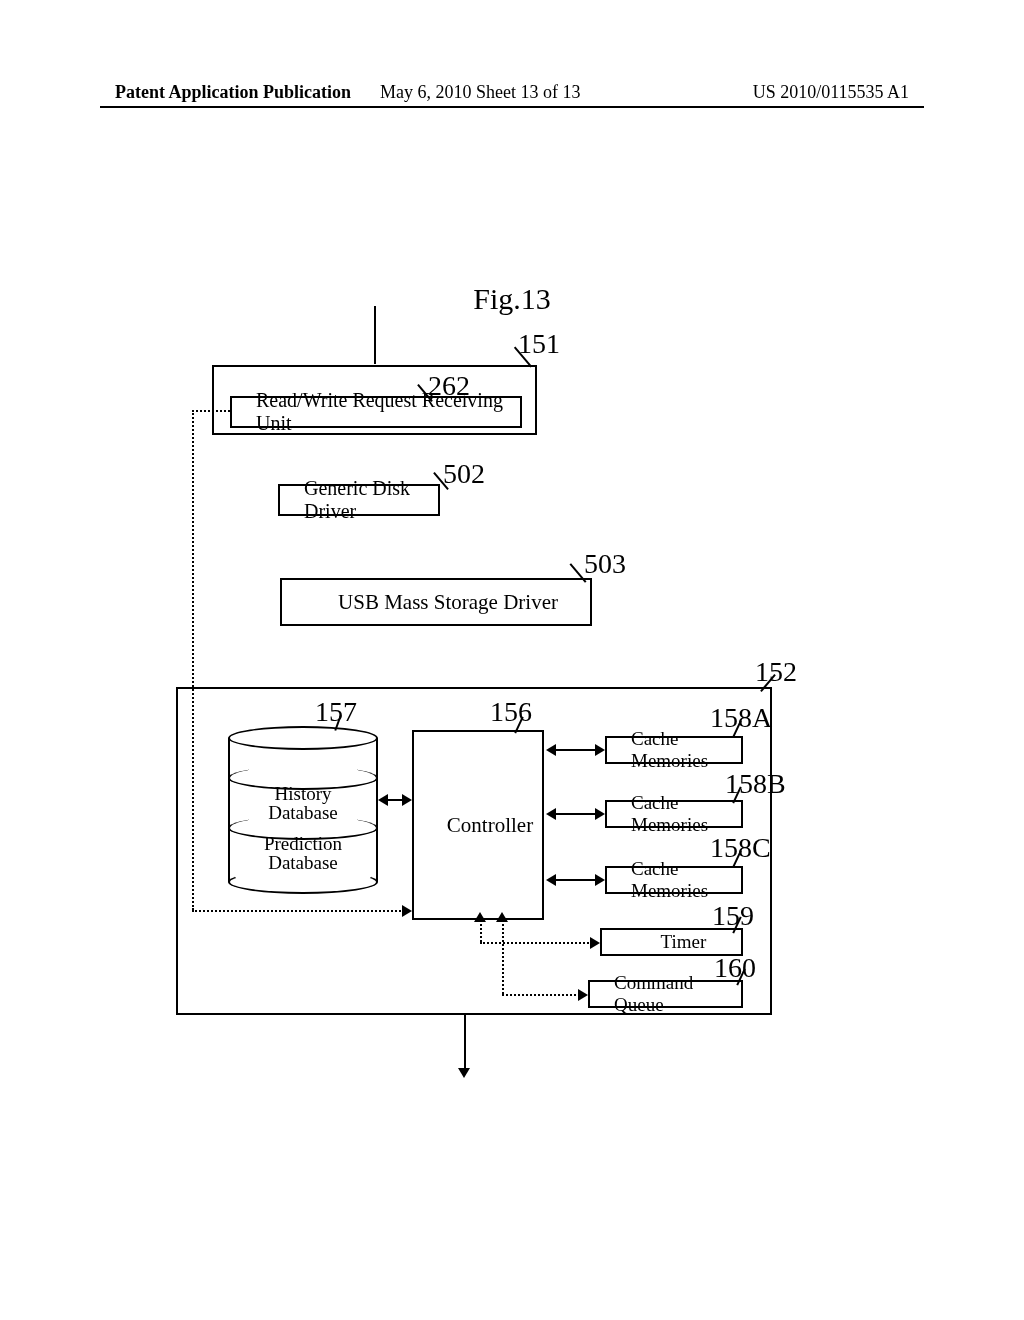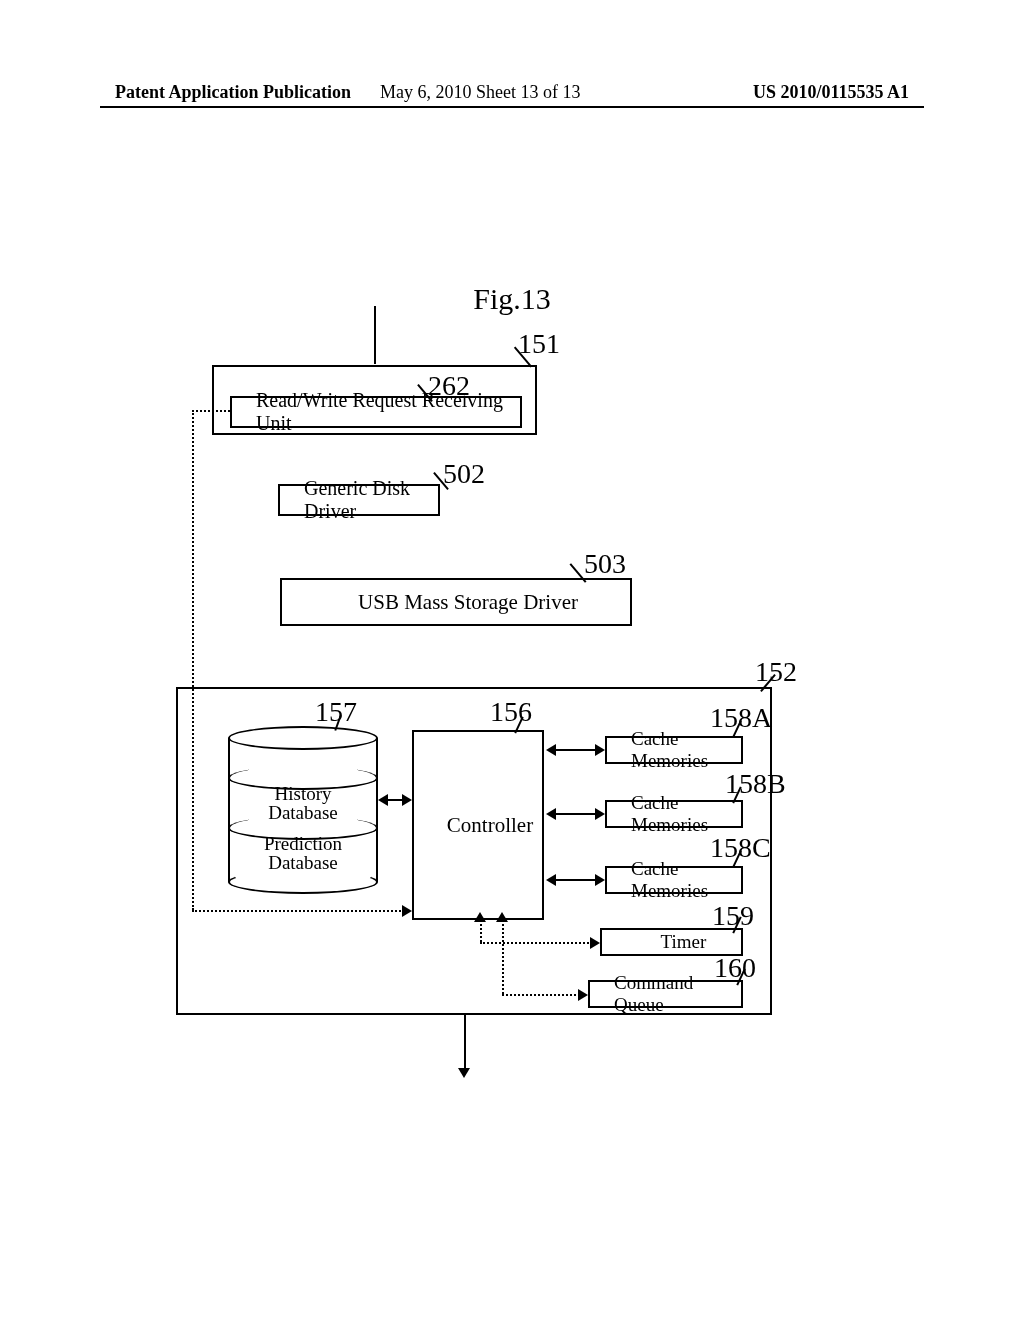--- a/index.html
+++ b/index.html
@@ -24,21 +24,21 @@
     left: 115px;
     font-weight: bold;
   }
   .header-mid {
     position: absolute;
     left: 380px;
   }
   .header-right {
     position: absolute;
     right: 115px;
-    font-weight: bold;
+    font-weight: normal;
     margin-left: 44px;
   }
   .header-line {
     position: absolute;
     top: 106px;
     left: 100px;
     width: 824px;
     height: 2px;
     background: #000;
   }
@@ -72,21 +72,21 @@
     left: 230px; top: 396px; width: 292px; height: 32px;
     display: flex; align-items: center; justify-content: center;
     font-size: 20px;
   }
   .b502 {
     left: 278px; top: 484px; width: 162px; height: 32px;
     display: flex; align-items: center; justify-content: center;
     font-size: 20px;
   }
   .b503 {
-    left: 280px; top: 578px; width: 352px; height: 48px;
+    left: 280px; top: 578px; width: 312px; height: 48px;
     display: flex; align-items: center; justify-content: center;
     font-size: 21px;
   }
   
   .b152 {
     left: 176px; top: 687px; width: 596px; height: 328px;
   }
   
   .b156 {
     left: 412px; top: 730px; width: 132px; height: 190px;

